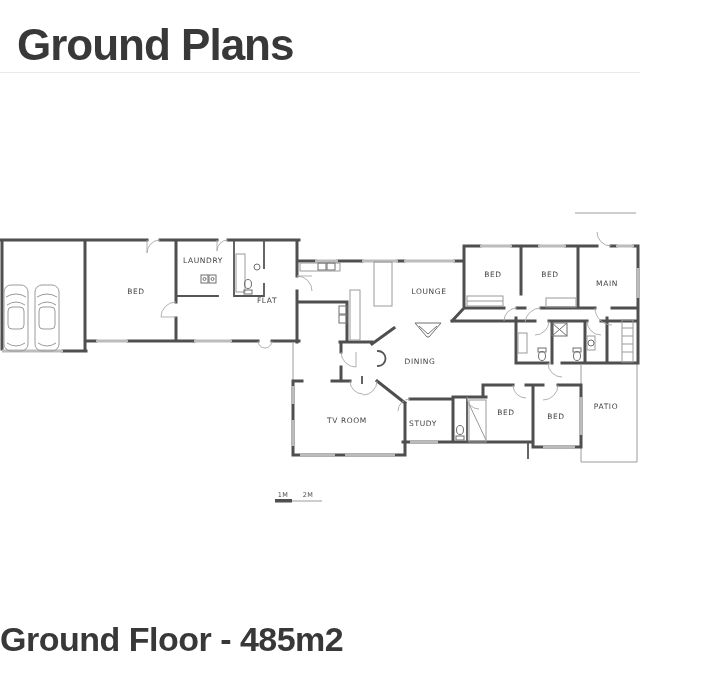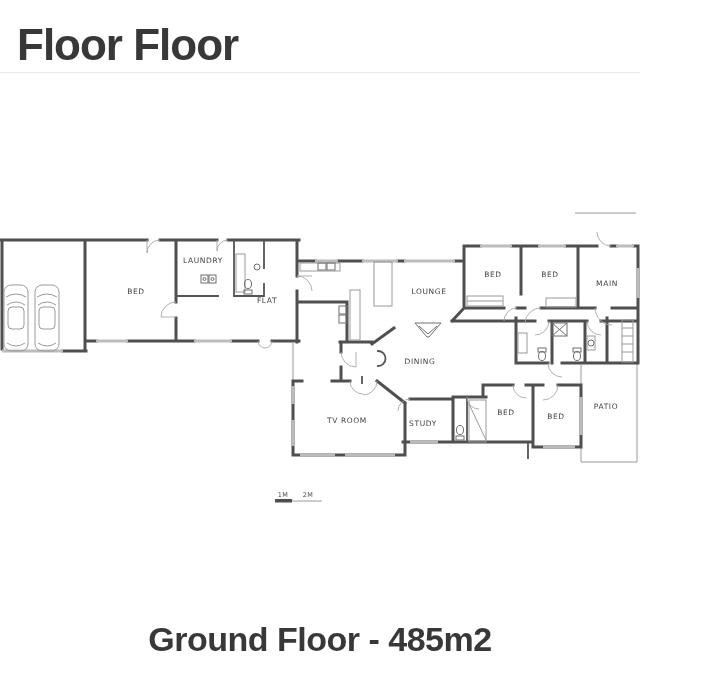--- a/index.html
+++ b/index.html
@@ -9,21 +9,21 @@
   }
   .page-title{
     position:absolute;left:17px;top:20px;margin:0;
     font-size:44px;font-weight:700;letter-spacing:-1px;color:#383838;
   }
   .divider{
     position:absolute;left:0;top:72px;width:640px;height:1px;background:#e9e9e9;
   }
   .plan-wrap{position:absolute;left:0;top:205px;width:660px;height:310px;}
   .floor-caption{
-    position:absolute;left:0;top:620px;width:640px;margin:0;text-align:center;
+    position:absolute;left:0;top:620px;width:640px;margin:0;text-align:left;
     font-size:34px;font-weight:700;letter-spacing:-0.5px;color:#383838;
   }
   
   .wall{stroke:#4f4f4f;stroke-width:3;fill:none;stroke-linecap:square;}
   .wall2{stroke:#555555;stroke-width:1.8;fill:none;stroke-linecap:square;}
   .win{stroke:#bcbcbc;stroke-width:3;fill:none;stroke-linecap:butt;}
   .thin{stroke:#9a9a9a;stroke-width:1;fill:none;}
   .fix{stroke:#6f6f6f;stroke-width:1;fill:none;}
   .arc{stroke:#a8a8a8;stroke-width:0.9;fill:none;}
   .room-label{
@@ -31,21 +31,21 @@
     letter-spacing:0.6px;text-anchor:middle;
   }
   .scale-label{
     fill:#4a4a4a;font-family:"DejaVu Sans",sans-serif;font-size:6.5px;
     letter-spacing:0.5px;text-anchor:middle;
   }
 </style>
 </head>
 <body>
 
-<h1 class="page-title">Floor Floor</h1>
+<h1 class="page-title">Ground Plans</h1>
 <div class="divider"></div>
 
 <div class="plan-wrap">
 <svg width="660" height="310" viewBox="0 205 660 310" xmlns="http://www.w3.org/2000/svg">
 
   <g>
     <path class="thin" d="M575,213 H636"></path>
     <path class="thin" d="M293,343 V380"></path>
     <path class="thin" d="M581,365 V462 M581,462 H637 M637,363 V462"></path>
   </g>

